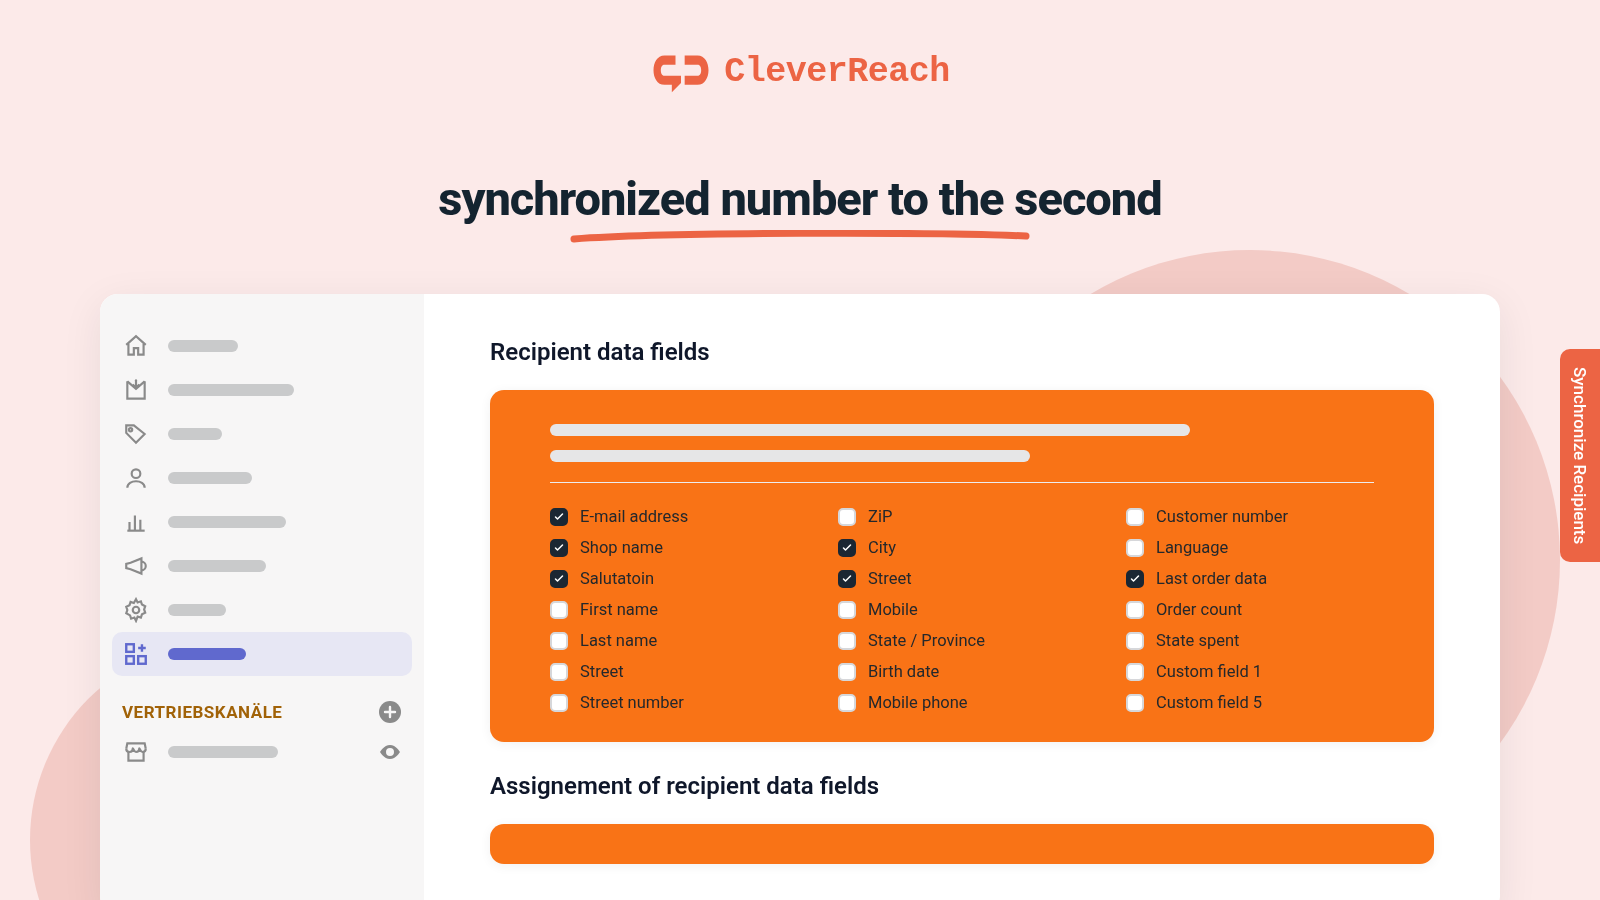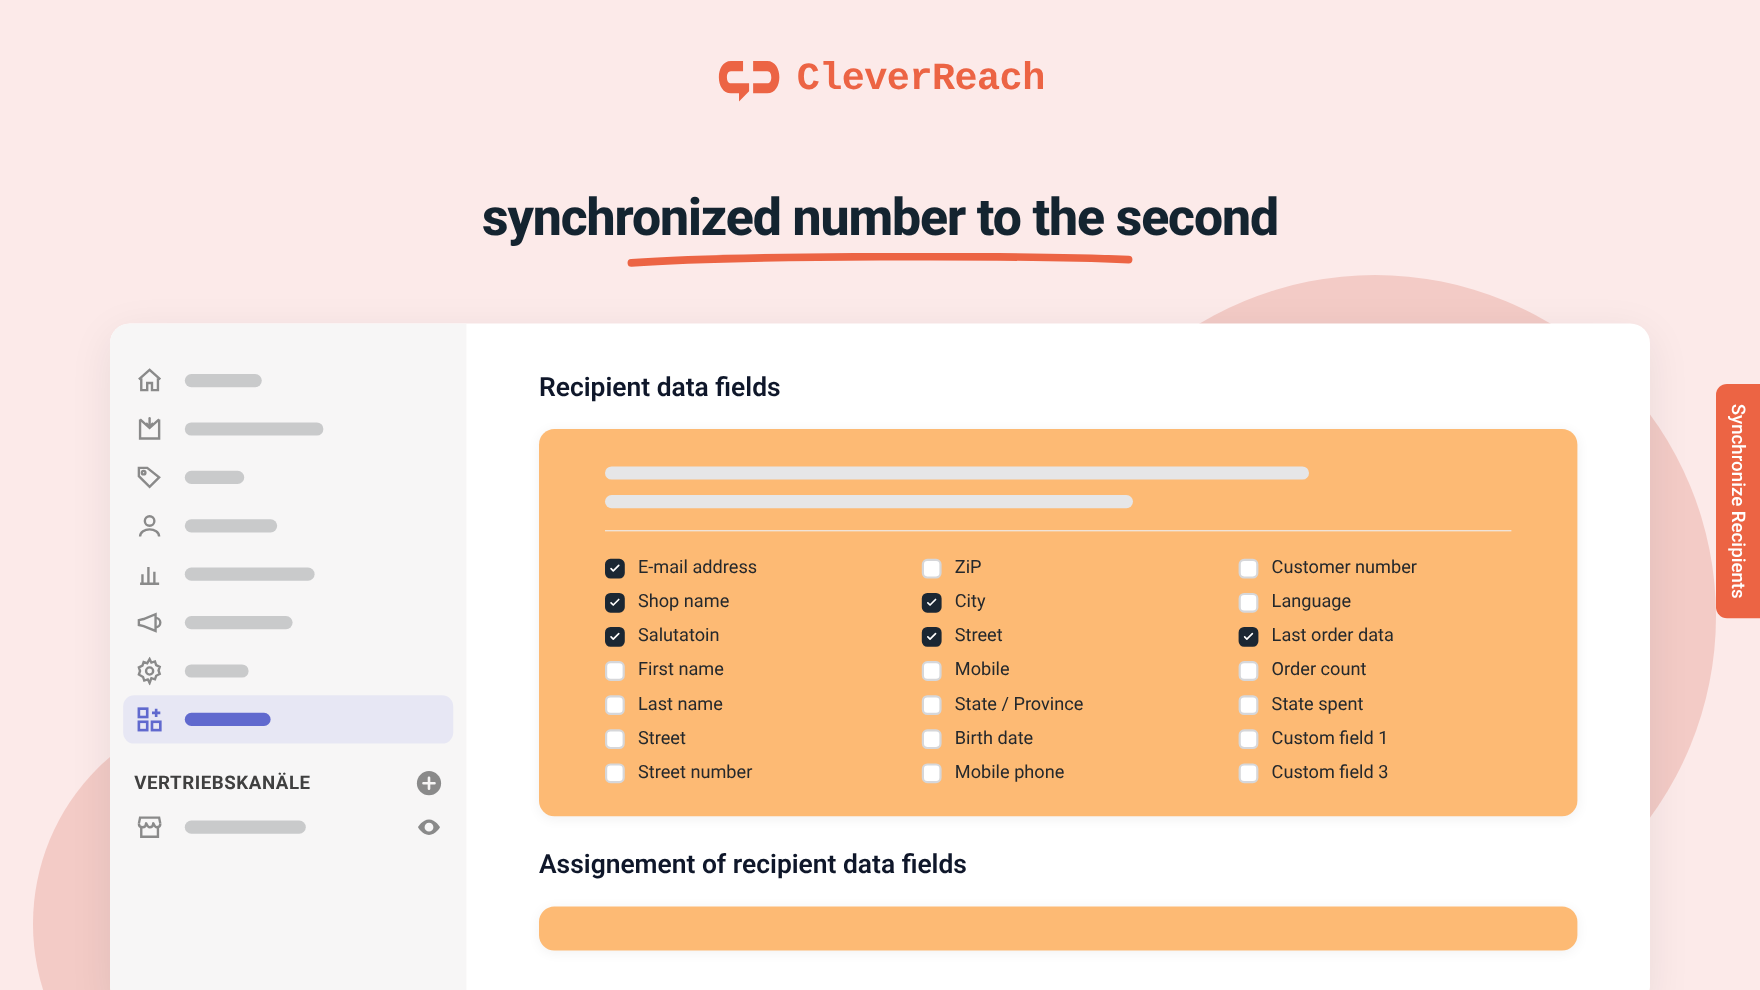--- a/index.html
+++ b/index.html
@@ -62,33 +62,33 @@
     padding: 8px 10px; border-radius: 10px; height:44px;
     cursor:pointer;
   }
   .nav-item .nav-icon { width:28px; height:28px; color:#8A8A8A; display:inline-flex; align-items:center; justify-content:center;}
   .nav-item .bar { height:12px; border-radius:6px; background:#C9CACB; }
   .nav-item.active { background:#E7E7F4; }
   .nav-item.active .bar { background:#6069CE; }
   .nav-item.active .nav-icon { color:#6069CE; }
 
   .section-label-row { display:flex; align-items:center; justify-content:space-between; padding: 24px 10px 6px; }
-  .section-label { font-size:17px; font-weight:700; color:#404040; letter-spacing:0.5px; }
+  .section-label { font-size:17px; font-weight:700; color:#a16207; letter-spacing:0.5px; }
   .plus-circle { width:24px; height:24px; color:#8A8A8A; }
 
   .channel-item { display:flex; align-items:center; gap:18px; padding:8px 10px; height:44px; }
   .channel-item .nav-icon { width:28px; height:28px; color:#8A8A8A; display:inline-flex; align-items:center; justify-content:center;}
   .channel-item .bar { height:12px; border-radius:6px; background:#C9CACB; flex:0 0 auto; }
   .eye { width:24px; height:24px; color:#8A8A8A; margin-left:auto; }
 
   .content { flex:1; padding: 44px 66px 0 66px; overflow:hidden; }
   .section-title { font-size:24px; font-weight:600; color:#0f172a; margin-bottom: 24px; }
 
   .card {
-    background:#fdba74; border-radius:14px; box-shadow:0 2px 12px rgba(0,0,0,0.06);
+    background:#f97316; border-radius:14px; box-shadow:0 2px 12px rgba(0,0,0,0.06);
     padding: 34px 60px 30px; margin-bottom: 30px;
   }
   .ph { height:12px; border-radius:6px; background:#E6E6E7; margin-bottom:14px; }
   .ph.long { width: 640px; }
   .ph.med { width: 480px; }
   .divider { height:1px; background:#EDEDEF; margin: 20px 0 24px; }
 
   .checkbox-grid { display:grid; grid-template-columns: repeat(3, 1fr); column-gap: 40px; row-gap: 12px; }
   .check-row { display:flex; align-items:center; gap:12px; cursor:pointer; }
   .chk {
@@ -354,21 +354,21 @@
           <div class="check-row">
             <span class="chk"></span>
             <span class="chk-label">Street number</span>
           </div>
           <div class="check-row">
             <span class="chk"></span>
             <span class="chk-label">Mobile phone</span>
           </div>
           <div class="check-row">
             <span class="chk"></span>
-            <span class="chk-label">Custom field 3</span>
+            <span class="chk-label">Custom field 5</span>
           </div>
         </div>
     </div>
 
     <h2 class="section-title">Assignement of recipient data fields</h2>
     <div class="card" style="height:40px; padding:20px 60px"></div>
   </main>
 </div>
 
 <div class="side-cta">Synchronize Recipients</div>

